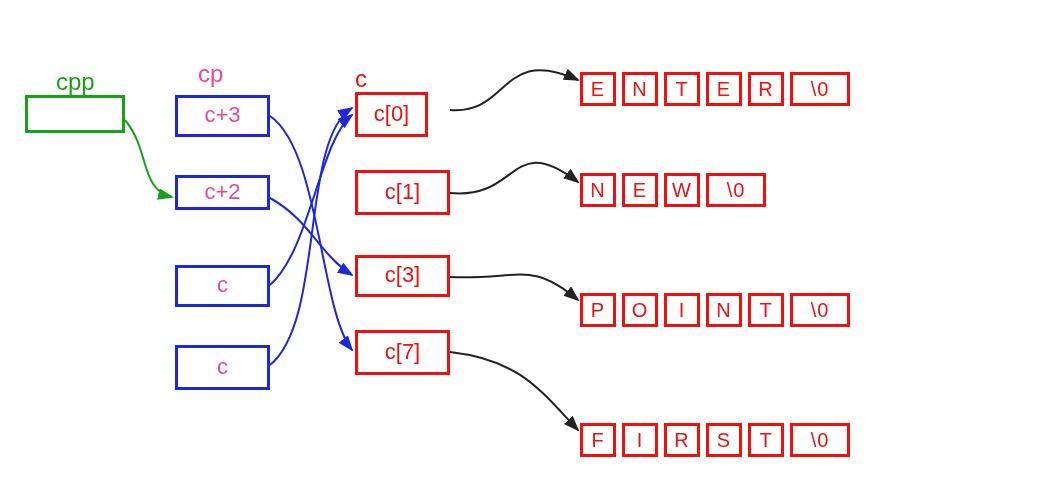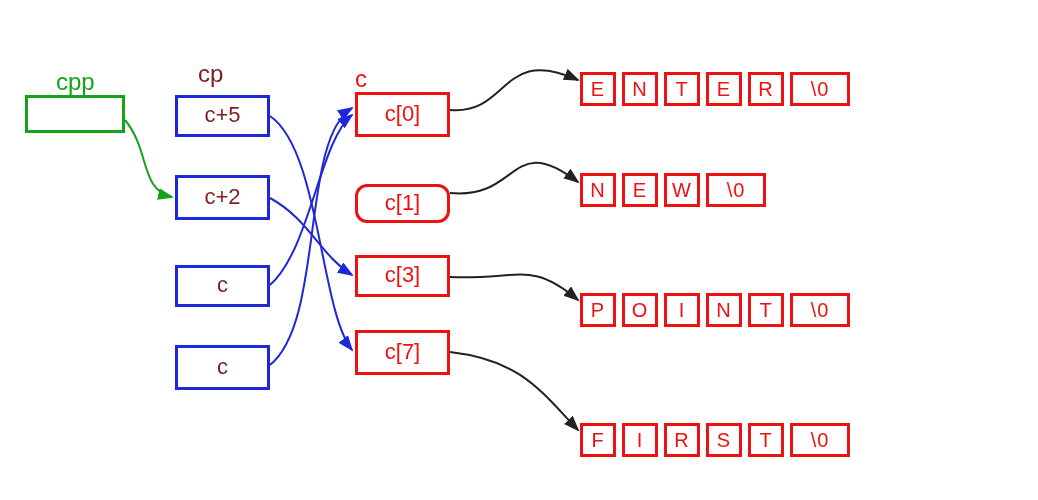--- a/index.html
+++ b/index.html
@@ -11,21 +11,21 @@
     font-family: 'Segoe UI', Arial, sans-serif;
     position: relative;
     overflow: hidden;
   }
   .label {
     position: absolute;
     font-size: 24px;
     white-space: nowrap;
   }
   .green { color: #16a318; }
-  .blue  { color: #7f1d1d; }
+  .blue  { color: #ec4899; }
   .red   { color: #e11; }
 
   .box {
     position: absolute;
     background: #fff;
     box-sizing: border-box;
   }
   .box.green-border { border: 3px solid #16a318; }
   .box.blue-border  { border: 3px solid #1f28d8; }
   .box.red-border   { border: 3px solid #e11; }
@@ -68,36 +68,36 @@
 </head>
 <body>
 
 <div class="label green" style="left:48px; top:68px;margin-left:8px;">cpp</div>
 <div class="label blue" style="left:198px; top:60px;">cp</div>
 <div class="label red" style="left:355px; top:65px;">c</div>
 
 <div class="box green-border" style="left:25px; top:95px; width:100px; height:38px;"></div>
 
 <div class="box blue-border" style="left:175px; top:95px;  width:95px; height:42px;">
-  <div class="txt blue">c+5</div>
+  <div class="txt blue">c+3</div>
 </div>
-<div class="box blue-border" style="left:175px; top:175px; width:95px; height:45px;">
+<div class="box blue-border" style="left:175px; top:175px; width:95px; height:35px;">
   <div class="txt blue">c+2</div>
 </div>
 <div class="box blue-border" style="left:175px; top:265px; width:95px; height:42px;">
   <div class="txt blue">c</div>
 </div>
 <div class="box blue-border" style="left:175px; top:345px; width:95px; height:45px;">
   <div class="txt blue">c</div>
 </div>
 
-<div class="box red-border" style="left:355px; top:92px;  width:95px; height:45px;">
+<div class="box red-border" style="left:355px; top:92px;  width:73px; height:45px;">
   <div class="txt red">c[0]</div>
 </div>
-<div class="box red-border" style="left:355px; top:184px; width:95px; height:39px;border-radius:12px;">
+<div class="box red-border" style="left:355px; top:170px; width:95px; height:45px;">
   <div class="txt red">c[1]</div>
 </div>
 <div class="box red-border" style="left:355px; top:255px; width:95px; height:42px;">
   <div class="txt red">c[3]</div>
 </div>
 <div class="box red-border" style="left:355px; top:330px; width:95px; height:45px;">
   <div class="txt red">c[7]</div>
 </div>
 
 <div class="string-row" style="left:580px; top:72px;" id="row0">

